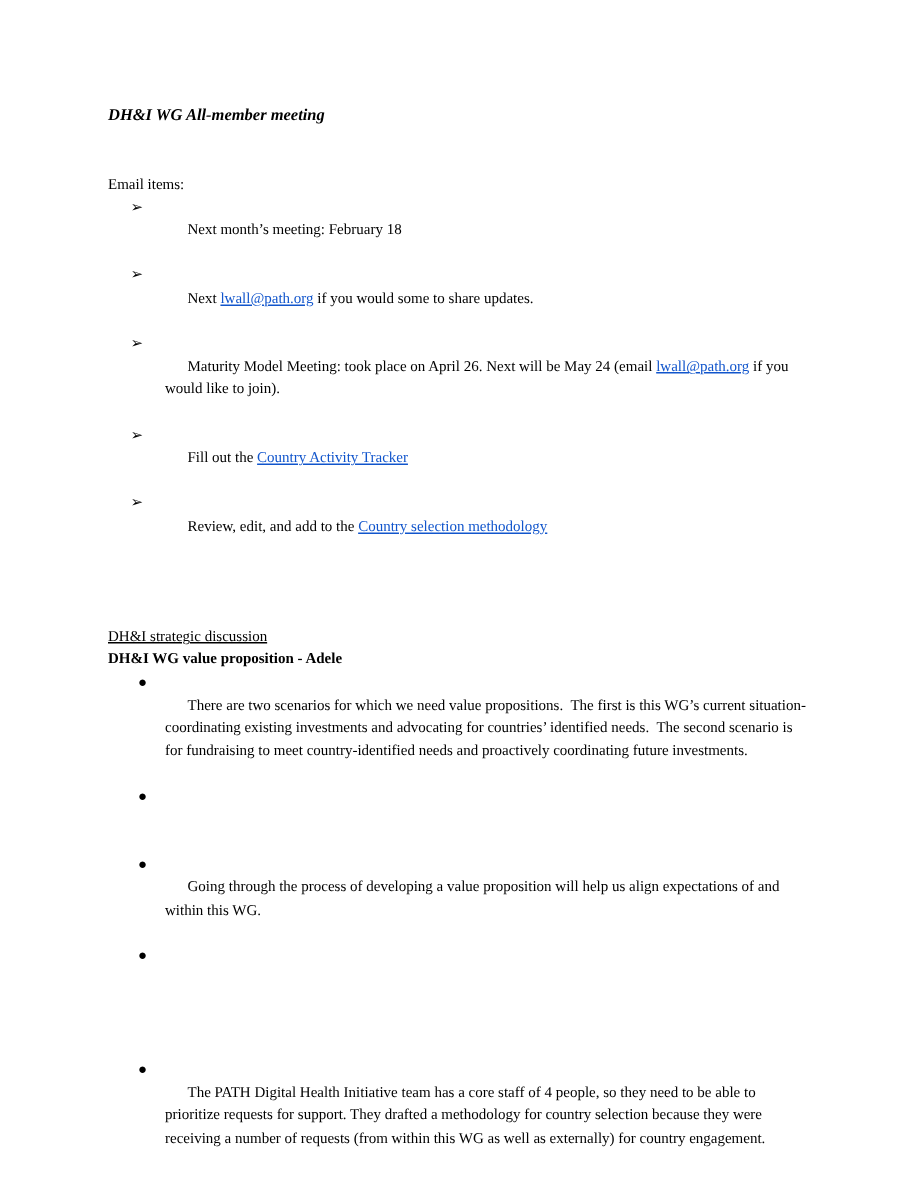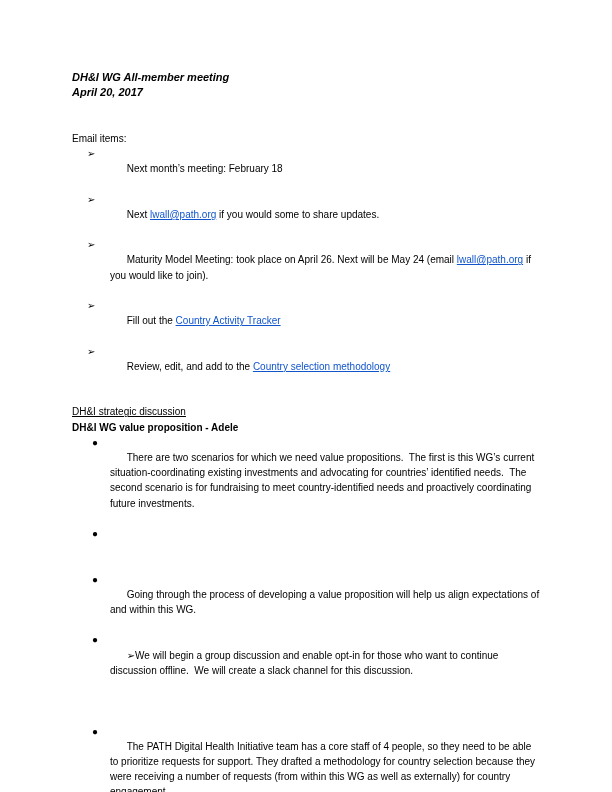--- a/index.html
+++ b/index.html
@@ -6,37 +6,37 @@
     margin: 0;
     padding: 0;
     background: #ffffff;
   }
   .page {
     width: 612px;
     height: 792px;
     box-sizing: border-box;
     background: #ffffff;
     padding: 70px 72px 0 72px;
-    font-family: Liberation Sans, sans-serif;
+    font-family: Liberation Serif, serif;
     font-size: 10px;
     line-height: 15.2px;
     color: #000000;
     overflow: hidden;
   }
   .line {
     white-space: pre-wrap;
     min-height: 15.2px;
   }
   .title-line {
     font-weight: bold;
     font-style: italic;
     font-size: 11px;
   }
   .bold { font-weight: bold; }
-  .underline { text-decoration: underline; }
+  .underline { text-decoration: underline; margin-top: 28px; }
   ul.doc-list {
     list-style: none;
     margin: 0;
     padding: 0;
   }
   ul.doc-list > li {
     position: relative;
     padding-left: 38px;
     white-space: pre-wrap;
   }
@@ -56,21 +56,20 @@
     cursor: pointer;
     margin-top: 20px;
   }
 </style>
 </head>
 <body>
 
 <div class="page">
 
   <div class="line title-line">DH&amp;I WG All-member meeting</div>
-  <div class="line title-line">April 20, 2017</div>
 
   <div class="line"></div>
   <div class="line"></div>
 
   <div class="line">Email items:</div>
   <ul class="doc-list">
     <li>
       <span class="bullet">➢</span><span>Next month’s meeting: February 18</span>
     </li>
     <li>
@@ -95,21 +94,21 @@
     <li>
       <span class="bullet round">●</span><span>There are two scenarios for which we need value propositions.  The first is this WG’s current situation-coordinating existing investments and advocating for countries’ identified needs.  The second scenario is for fundraising to meet country-identified needs and proactively coordinating future investments.</span>
     </li>
     <li>
       <span class="bullet round">●</span>
     </li>
     <li>
       <span class="bullet round">●</span><span>Going through the process of developing a value proposition will help us align expectations of and within this WG.</span>
     </li>
     <li>
-      <span class="bullet round">●</span><span>➢We will begin a group discussion and enable opt-in for those who want to continue discussion offline.  We will create a slack channel for this discussion.</span>
+      <span class="bullet round">●</span>
     </li>
   </ul>
 
   <div class="line"></div>
   <div class="line"></div>
 
   <ul class="doc-list">
     <li>
       <span class="bullet round">●</span><span>The PATH Digital Health Initiative team has a core staff of 4 people, so they need to be able to prioritize requests for support. They drafted a methodology for country selection because they were receiving a number of requests (from within this WG as well as externally) for country engagement.</span>
     </li>

